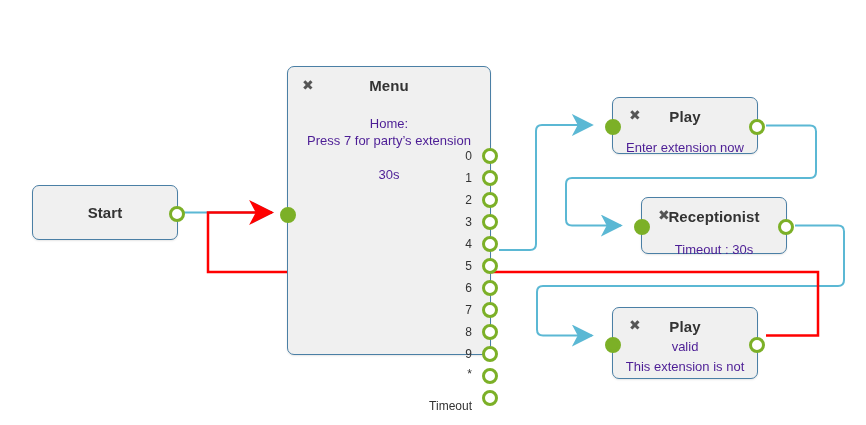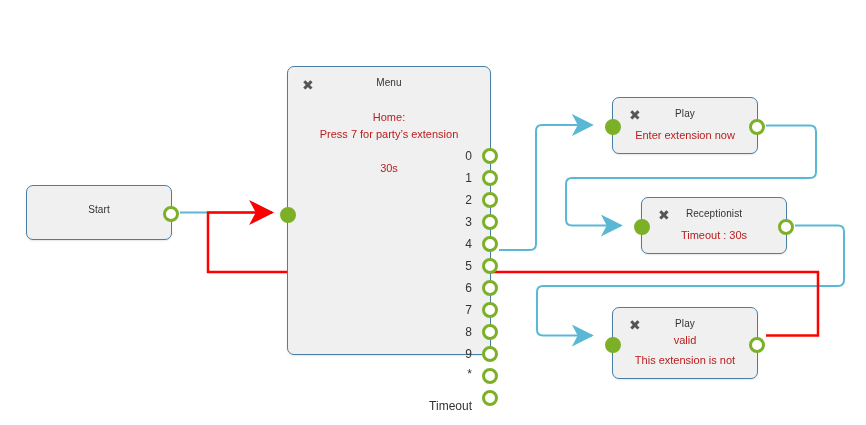--- a/index.html
+++ b/index.html
@@ -26,29 +26,29 @@
   .node {
     position: absolute;
     box-sizing: border-box;
     background: #f0f0f0;
     border: 1px solid #4a7fa5;
     border-radius: 7px;
     box-shadow: 0 1px 2px rgba(0,0,0,0.10);
   }
   .node-title {
     text-align: center;
-    font-size: 10px;
-    font-weight: normal;
+    font-size: 15px;
+    font-weight: bold;
     color: #333333;
     letter-spacing: 0.1px;
   }
   .node-sub {
     text-align: center;
-    font-size: 11px;
-    color: #b91c1c;
+    font-size: 13px;
+    color: #4c1d95;
     line-height: 17px;
   }
   .close-icon {
     position: absolute;
     font-size: 14px;
     font-weight: bold;
     color: #555555;
     line-height: 1;
     font-family: "DejaVu Sans", sans-serif;
   }
@@ -68,47 +68,47 @@
   }
   .port-label {
     position: absolute;
     font-size: 12px;
     color: #333333;
     text-align: right;
     white-space: nowrap;
   }
 
   
-  #node-start { left: 26px; top: 185px; width: 146px; height: 55px; }
+  #node-start { left: 32px; top: 185px; width: 146px; height: 55px; }
   #node-start .node-title { margin-top: 18px; }
   #node-start .port { right: -8px; top: 19.5px; }
 
   
   #node-menu { left: 287px; top: 66px; width: 204px; height: 289px; }
   #node-menu .close-icon { left: 14px; top: 11px; }
   #node-menu .node-title { margin-top: 10px; }
   #node-menu .menu-body { margin-top: 21px; }
   #node-menu .menu-gap { height: 17px; }
   #node-menu .port.in { left: -8px; top: 140px; }
   #node-menu .port.out { right: -8px; }
   #node-menu .port-label { right: 18px; width: 70px; }
 
   
   #node-play1 { left: 612px; top: 97px; width: 146px; height: 57px; }
   #node-play1 .close-icon { left: 16px; top: 10px; }
   #node-play1 .node-title { margin-top: 10px; }
-  #node-play1 .node-sub { margin-top: 8px; }
+  #node-play1 .node-sub { margin-top: 14px; }
   #node-play1 .port.in { left: -8px; top: 20.5px; }
   #node-play1 .port.out { right: -8px; top: 20.5px; }
 
   
   #node-recep { left: 641px; top: 197px; width: 146px; height: 57px; }
   #node-recep .close-icon { left: 16px; top: 10px; }
   #node-recep .node-title { margin-top: 10px; text-align: center; }
-  #node-recep .node-sub { margin-top: 8px; }
+  #node-recep .node-sub { margin-top: 16px; }
   #node-recep .port.in { left: -8px; top: 20.5px; }
   #node-recep .port.out { right: -8px; top: 20.5px; }
 
   
   #node-play2 { left: 612px; top: 307px; width: 146px; height: 72px; }
   #node-play2 .close-icon { left: 16px; top: 10px; }
   #node-play2 .node-title { margin-top: 10px; }
   #node-play2 .node-sub { margin-top: 3px; }
   #node-play2 .port.in { left: -8px; top: 28.5px; }
   #node-play2 .port.out { right: -8px; top: 28.5px; }

